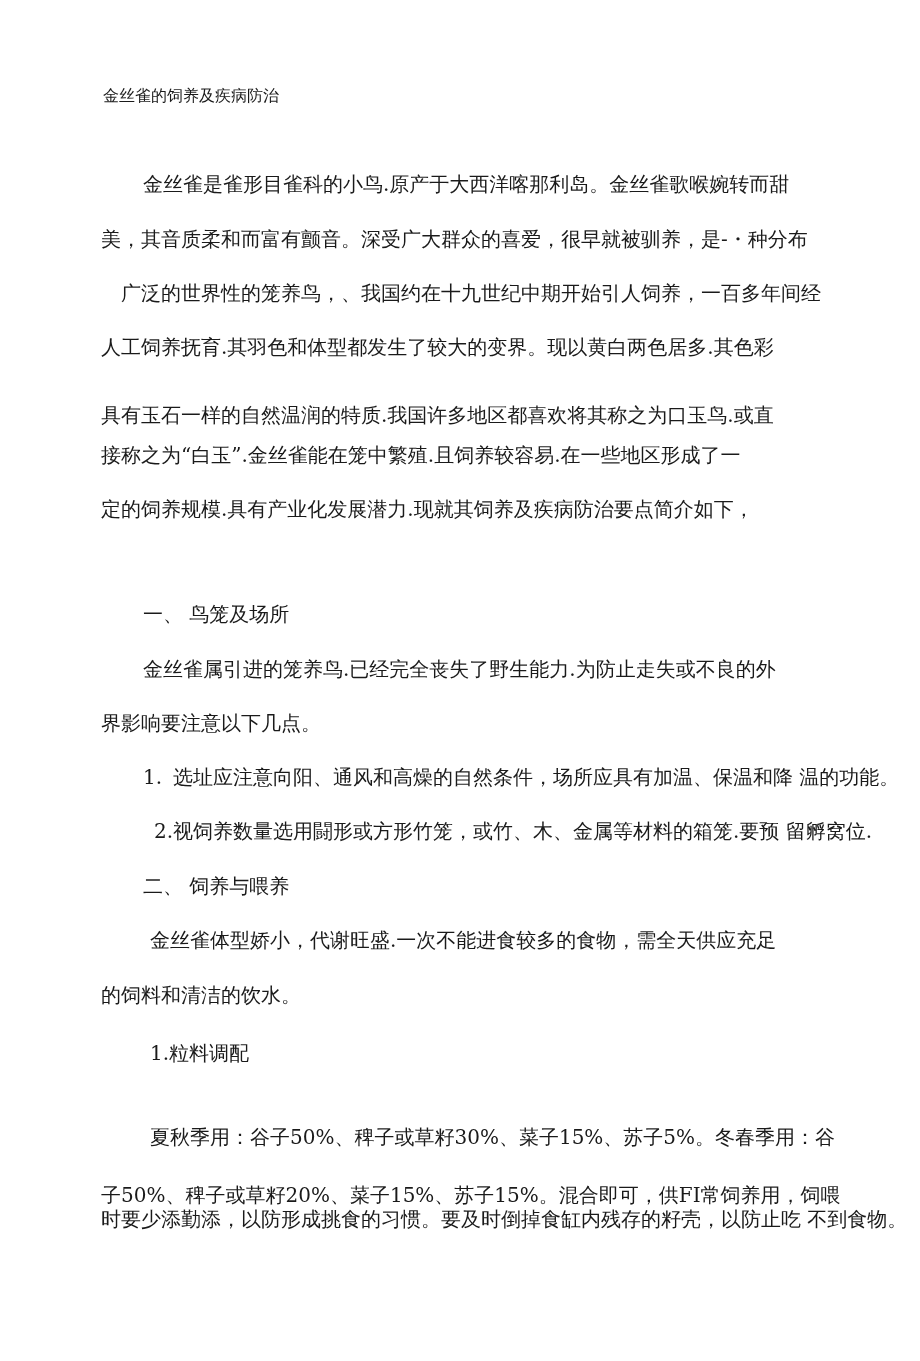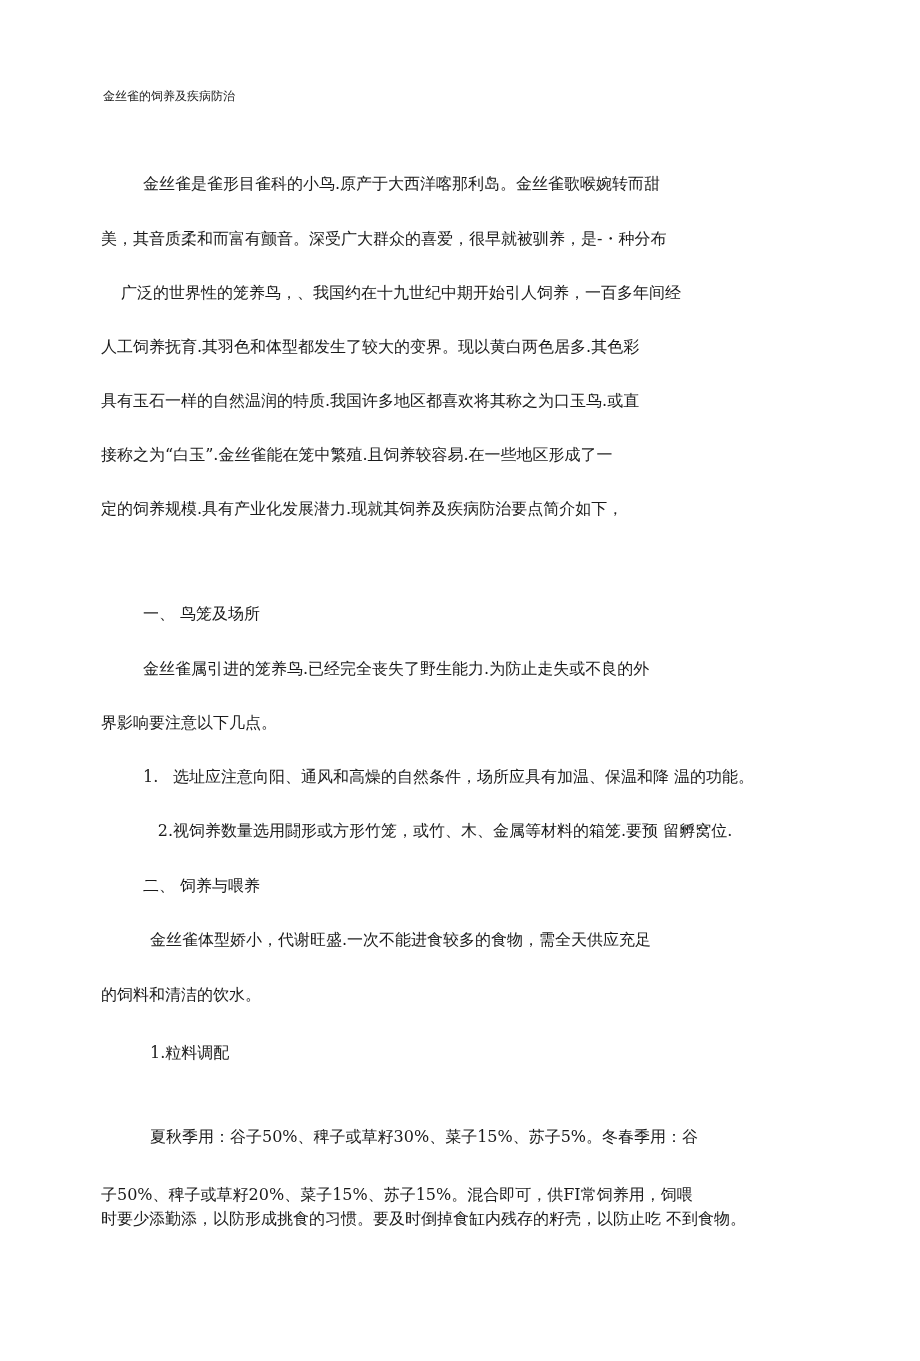--- a/index.html
+++ b/index.html
@@ -11,30 +11,30 @@
     width: 920px;
     height: 1361px;
     position: relative;
     overflow: hidden;
     font-family: "DejaVu Serif", "Liberation Serif", serif;
     color: #1a1a1a;
   }
   .line {
     position: absolute;
     white-space: nowrap;
-    font-size: 16px;
+    font-size: 20px;
     line-height: 20px;
     letter-spacing: 0px;
   }
-  .title { left: 103px; top: 86px; font-size: 12px; }
+  .title { left: 103px; top: 86px; font-size: 16px; }
   .p1-l1 { left: 143px; top: 174px; }
   .p1-l2 { left: 101px; top: 229px; }
   .p1-l3 { left: 101px; top: 283px; margin-left: 20px; }
   .p1-l4 { left: 101px; top: 337px; }
-  .p1-l5 { left: 101px; top: 391px; }
+  .p1-l5 { left: 101px; top: 405px; }
   .p1-l6 { left: 101px; top: 445px; }
   .p1-l7 { left: 101px; top: 499px; }
 
   .h1 { left: 143px; top: 604px; text-align: right; }
   .p2-l1 { left: 143px; top: 659px; }
   .p2-l2 { left: 101px; top: 713px; }
 
   .li1 { left: 143px; top: 767px; }
   .li2 { left: 143px; top: 821px; text-align: right; }
 

